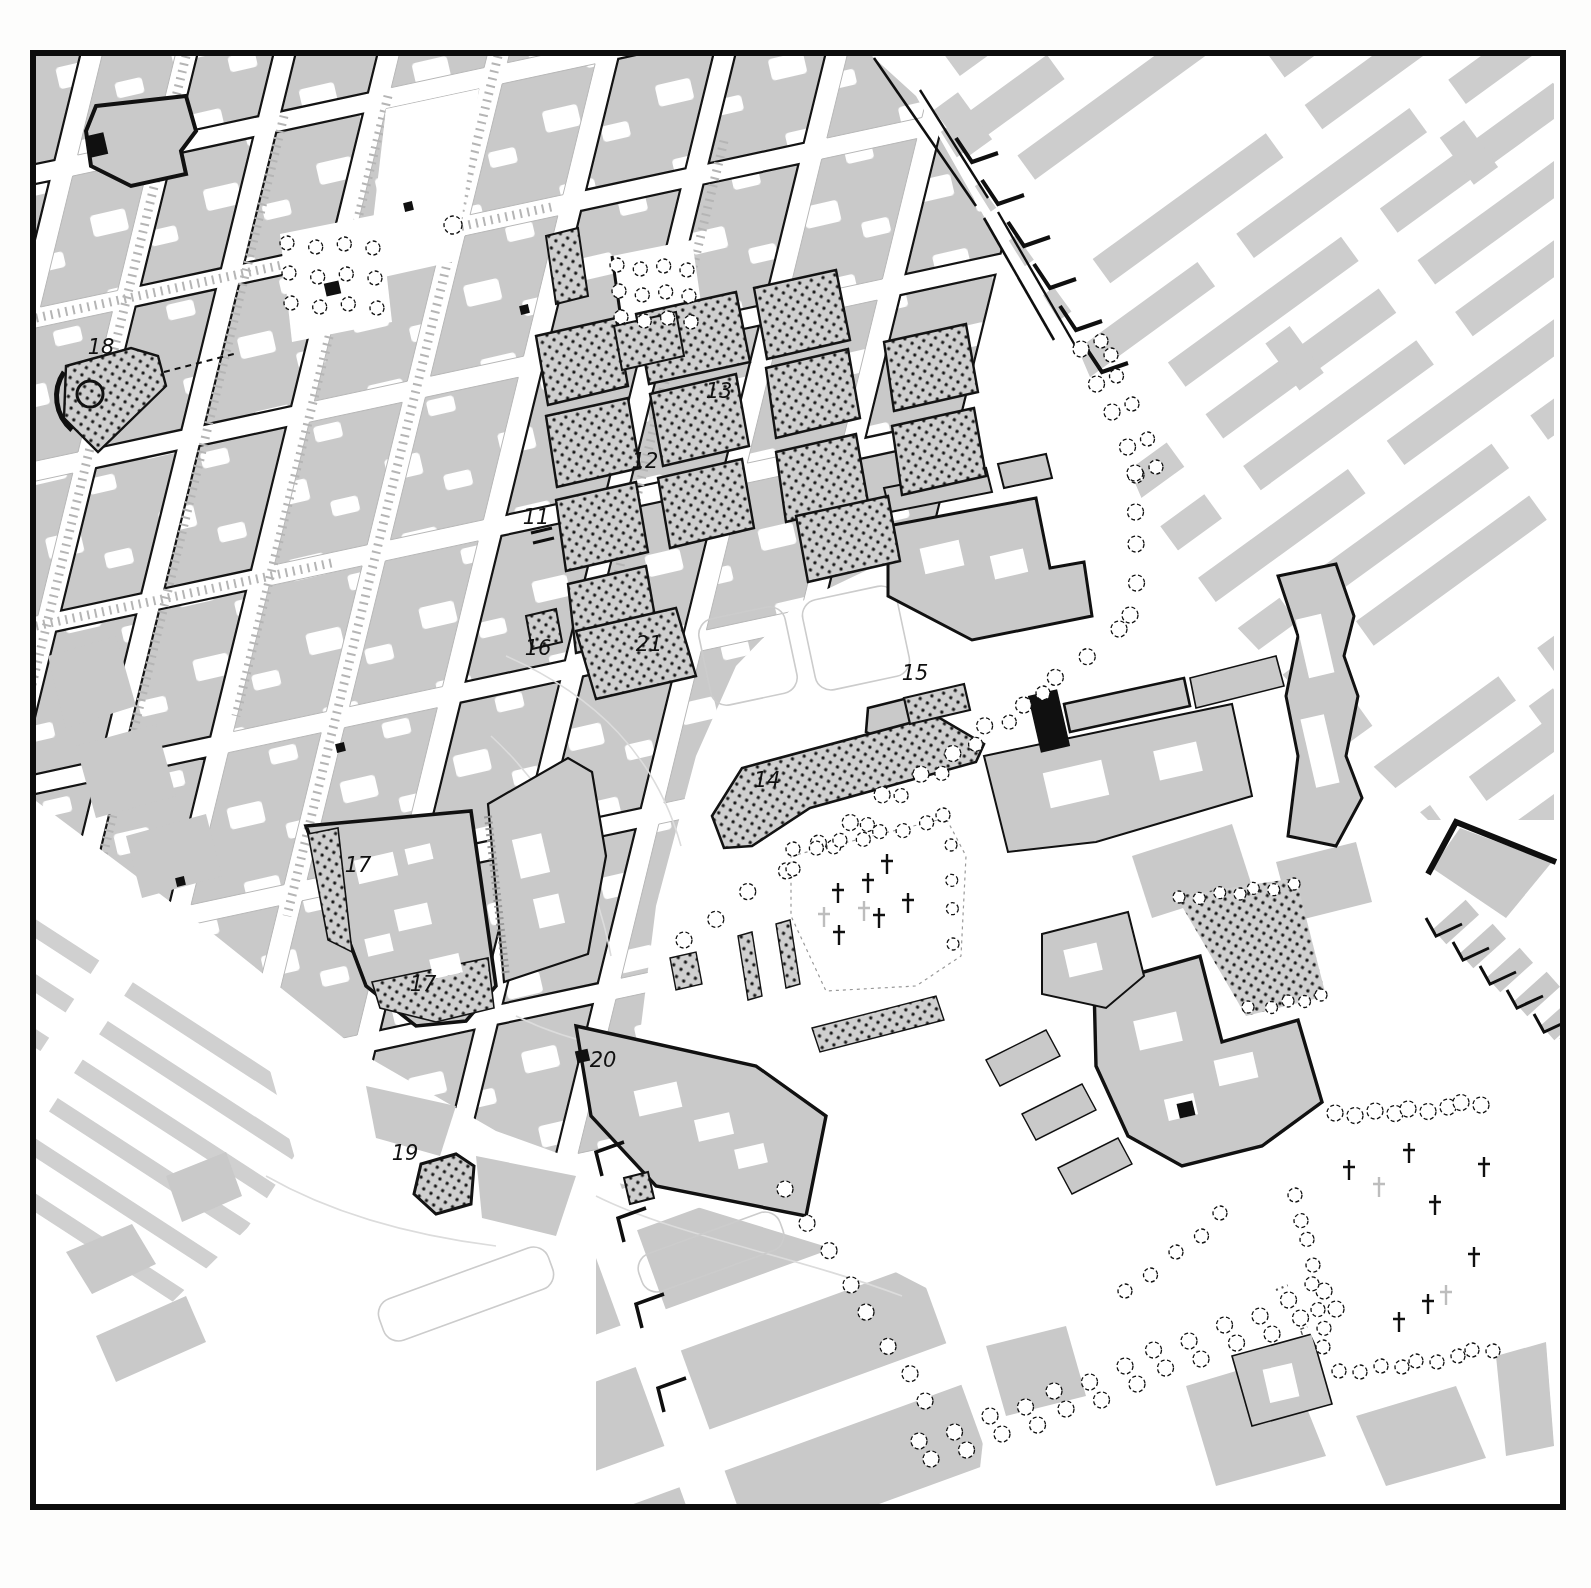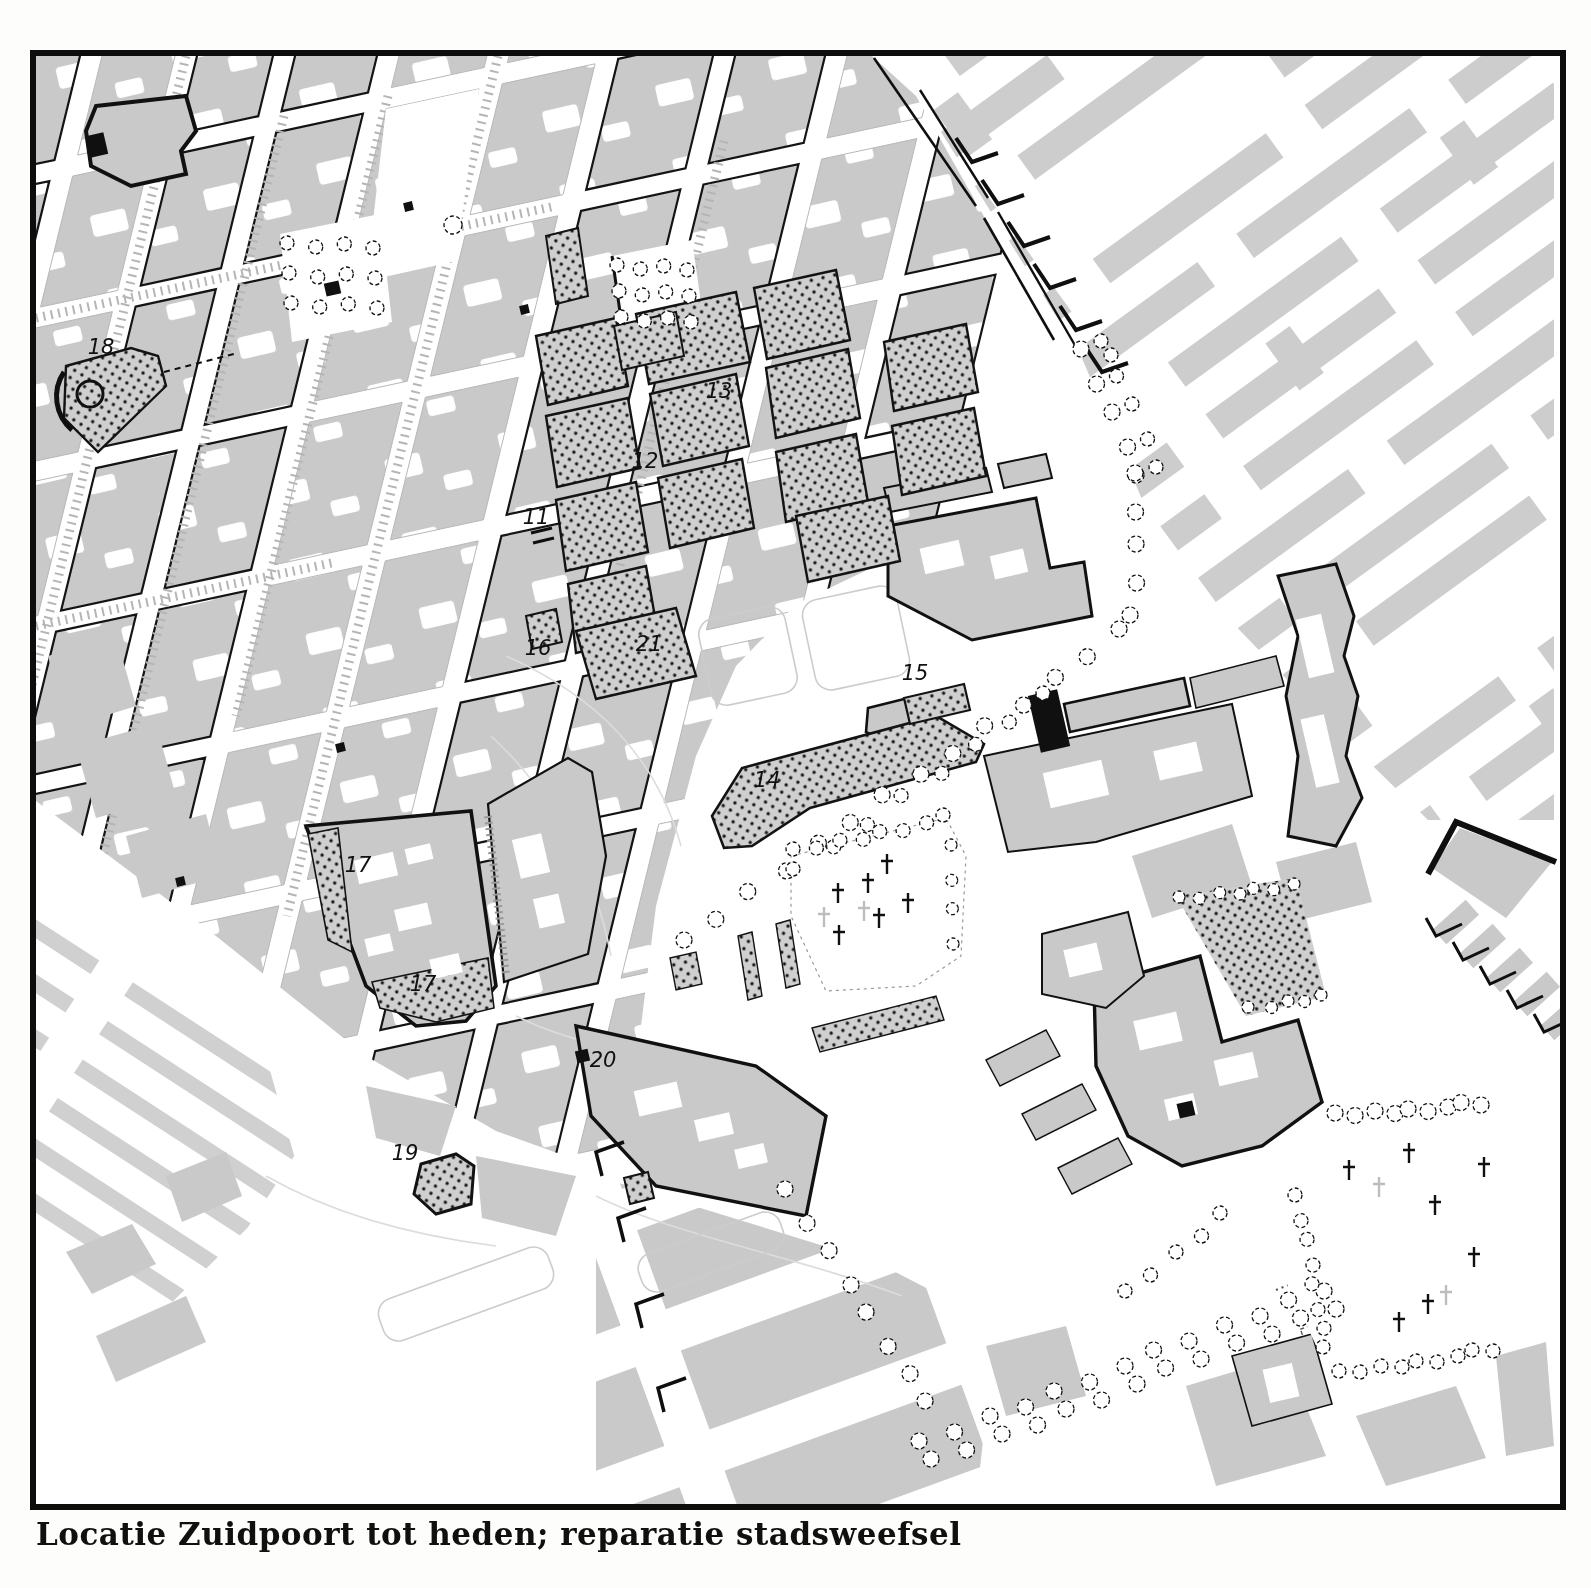--- a/index.html
+++ b/index.html
@@ -890,14 +890,13 @@
           <text x="502" y="599" text-anchor="middle" font-size="21" font-style="italic" font-family="&quot;DejaVu Sans&quot;,sans-serif" fill="#101010">16</text>
           <text x="322" y="816" text-anchor="middle" font-size="21" font-style="italic" font-family="&quot;DejaVu Sans&quot;,sans-serif" fill="#101010">17</text>
           <text x="387" y="935" text-anchor="middle" font-size="21" font-style="italic" font-family="&quot;DejaVu Sans&quot;,sans-serif" fill="#101010">17</text>
           <text x="65" y="298" text-anchor="middle" font-size="21" font-style="italic" font-family="&quot;DejaVu Sans&quot;,sans-serif" fill="#101010">18</text>
           <text x="369" y="1104" text-anchor="middle" font-size="21" font-style="italic" font-family="&quot;DejaVu Sans&quot;,sans-serif" fill="#101010">19</text>
           <text x="567" y="1011" text-anchor="middle" font-size="21" font-style="italic" font-family="&quot;DejaVu Sans&quot;,sans-serif" fill="#101010">20</text>
           <text x="613" y="595" text-anchor="middle" font-size="21" font-style="italic" font-family="&quot;DejaVu Sans&quot;,sans-serif" fill="#101010">21</text>
         </g>
     </svg>
   </div>
-  <div id="caption">Locatie Zuidpoort tot heden; reparatie stadsweefsel</div>
 </div>
 
 </body></html>

